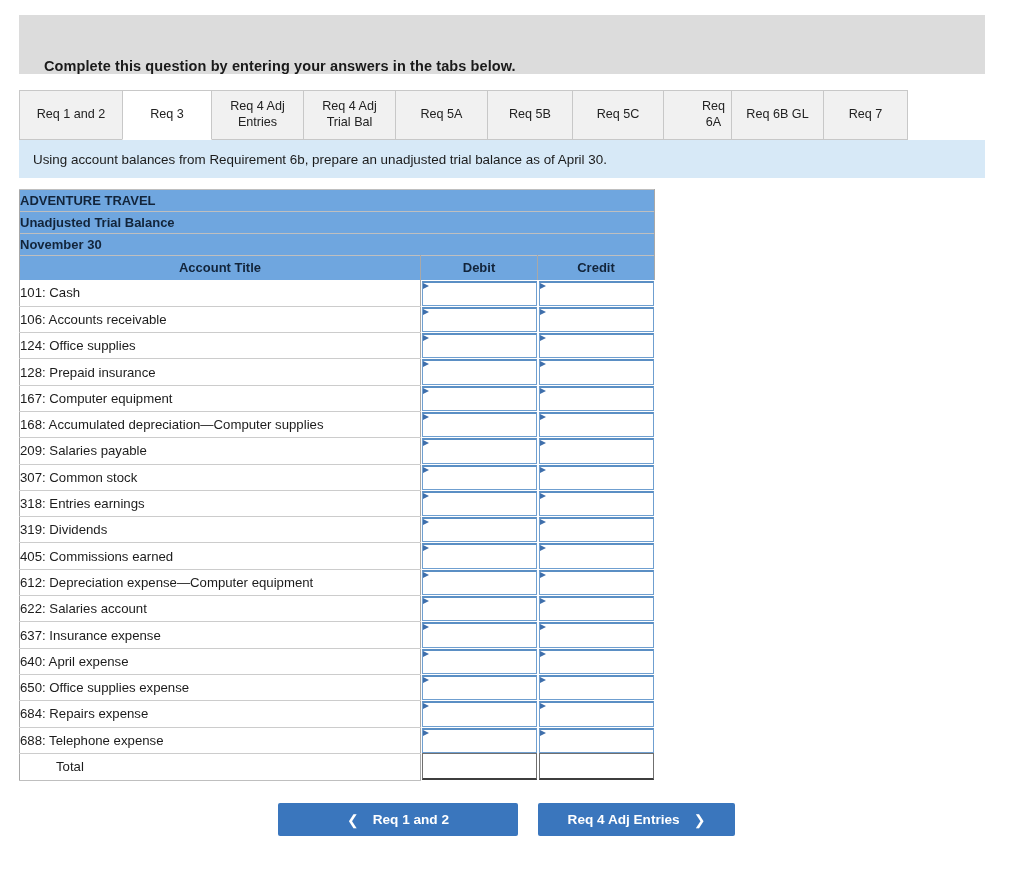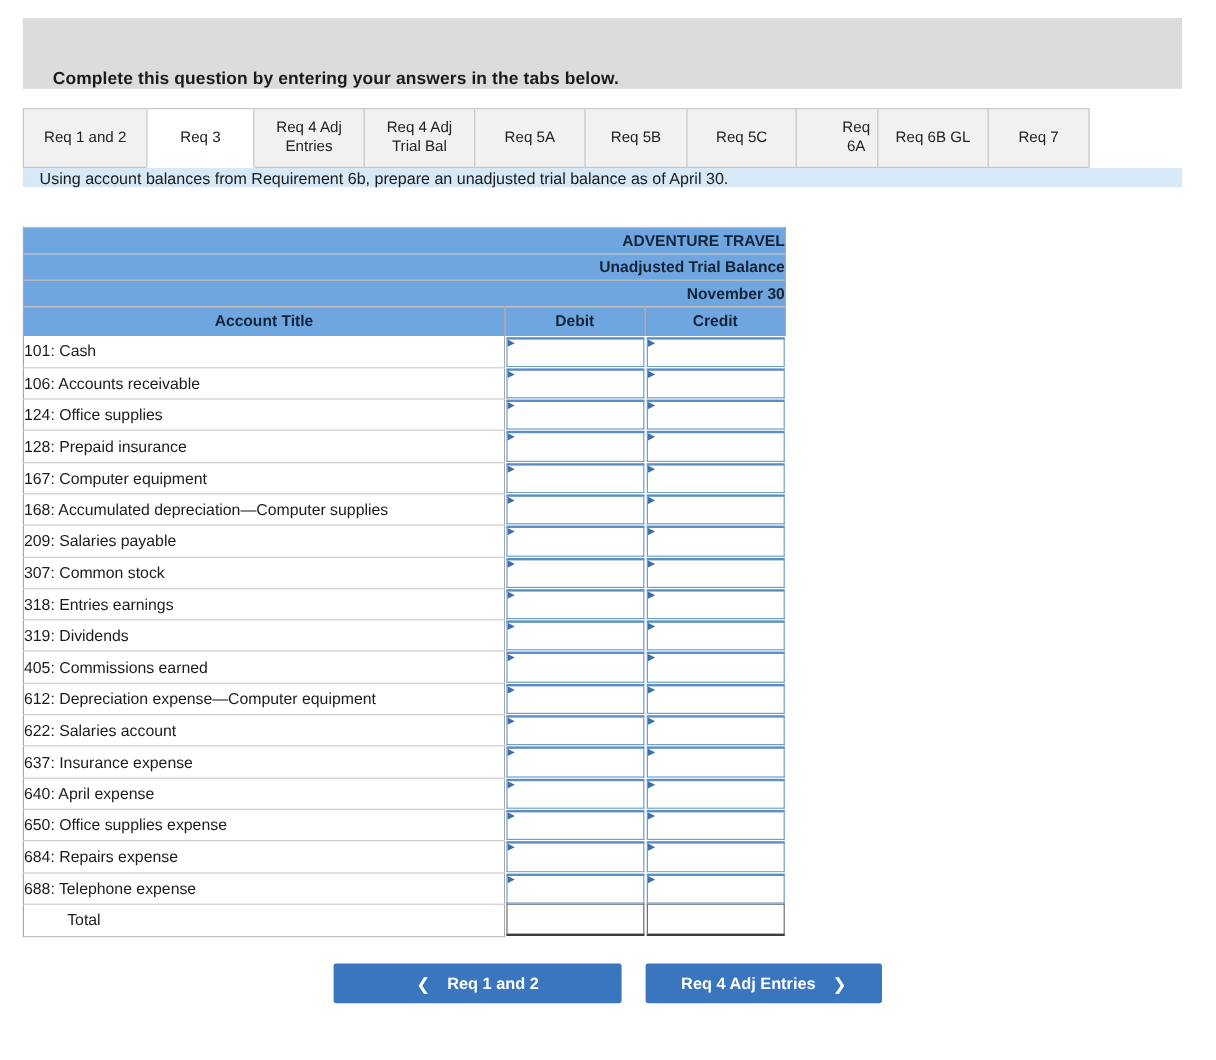--- a/index.html
+++ b/index.html
@@ -80,21 +80,21 @@
   .tab.w8 { width: 69px; padding-left: 38px; }
   .tab.w9 { width: 93px; }
   .tab.w10 { width: 85px; }
 
   
   #reqbar {
     position: absolute;
     left: 19px;
     top: 140px;
     width: 966px;
-    height: 16px;
+    height: 38px;
     background: #d7e9f7;
     display: flex;
     align-items: center;
   }
   #reqbar .req-text {
     font-size: 13.4px;
     color: #1b1b1b;
     padding-left: 14px;
   }
 
@@ -116,21 +116,21 @@
 
   table.tb th, table.tb td {
     padding: 0;
     margin: 0;
   }
   .hdr-cell {
     background: #6fa6df;
     color: #12243a;
     font-size: 13px;
     font-weight: bold;
-    text-align: right;
+    text-align: left;
     height: 21px;
     line-height: 21px;
     border-left: 1px solid #a8a8a8;
     border-right: 1px solid #a8a8a8;
     border-top: 1px solid #bfbfbf;
     box-sizing: border-box;
   }
   .hdr-title {
     border-left: 1px solid #a8a8a8;
     border-right: 1px solid #a8a8a8;

